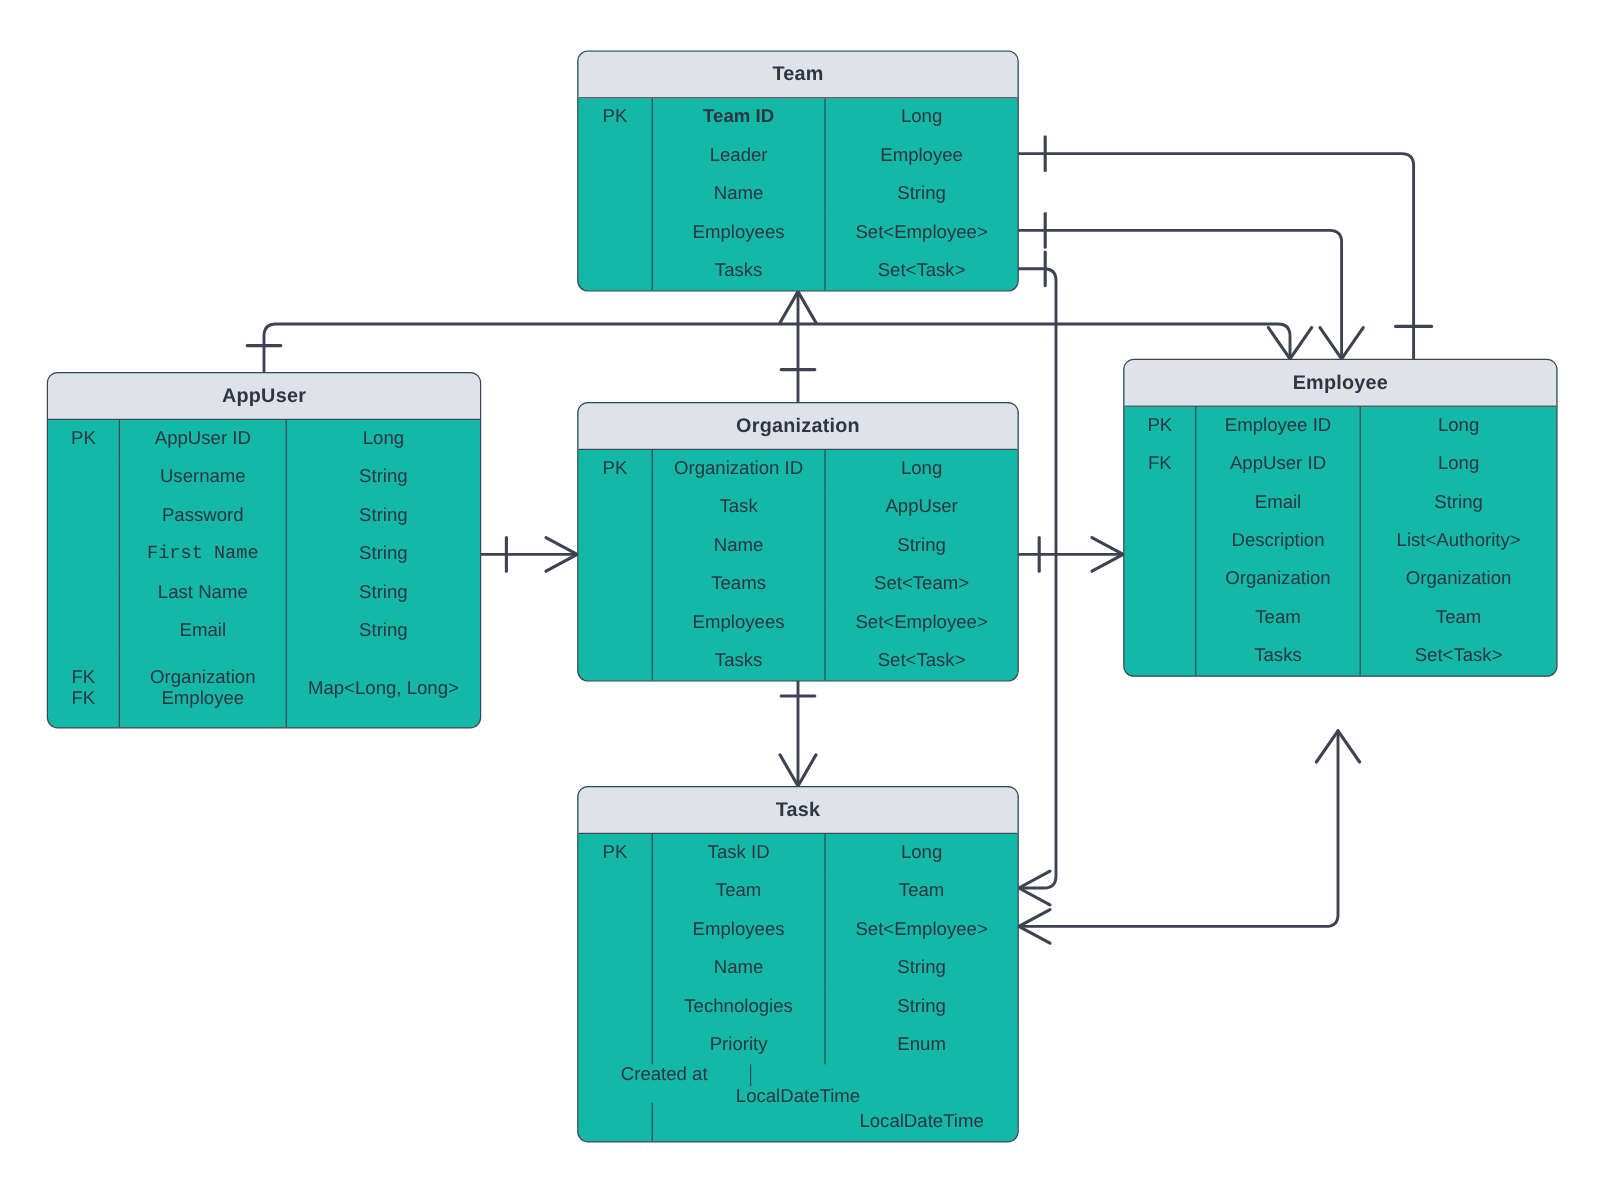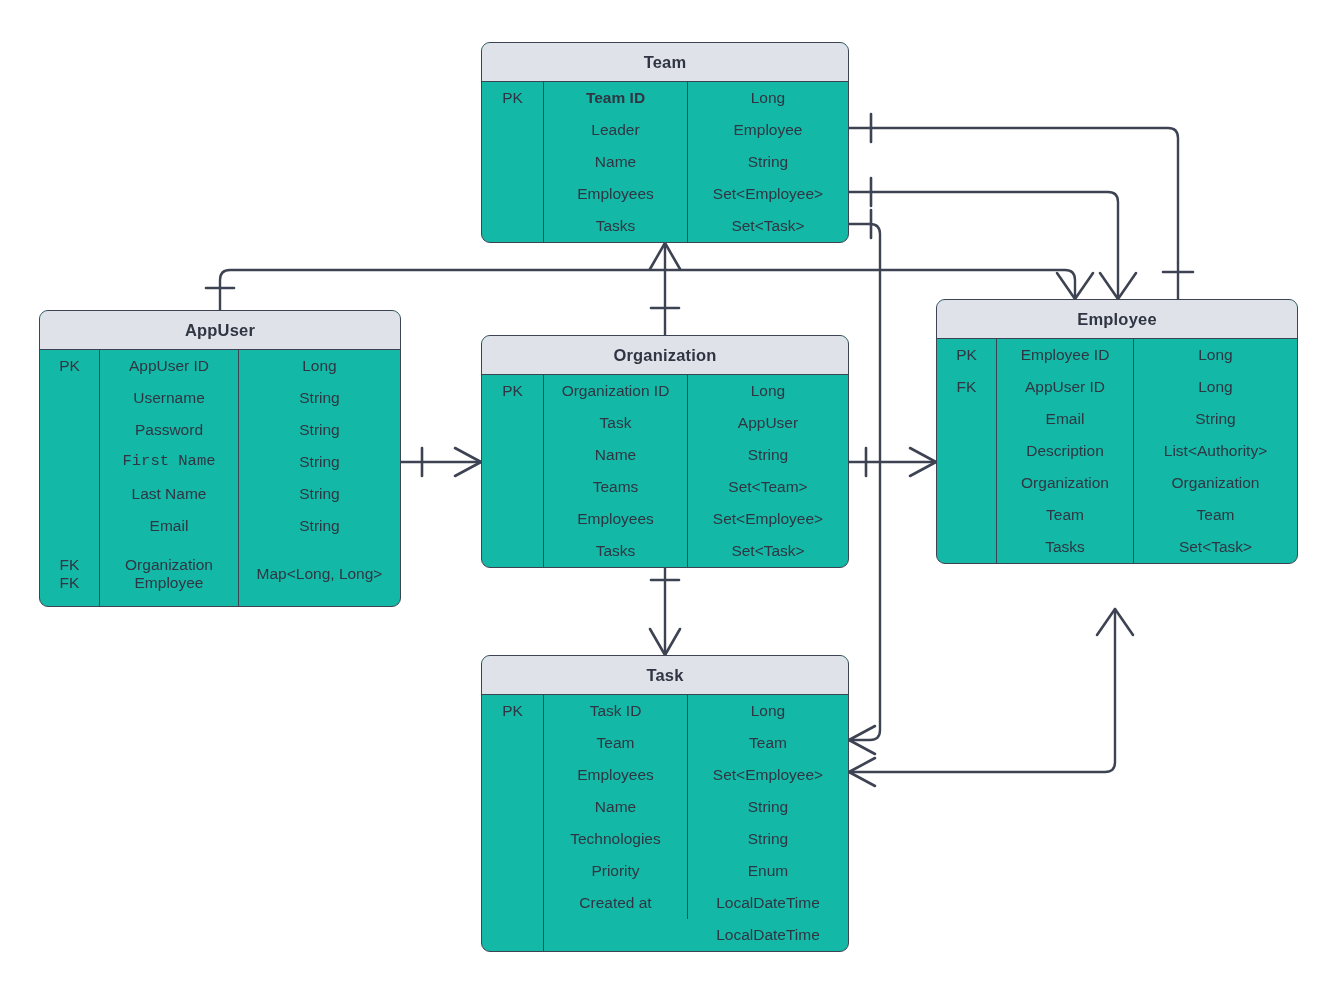--- a/index.html
+++ b/index.html
@@ -327,21 +327,21 @@
         <div class="attr-row" style="height: 32px;">
           <div class="cell-key" style="width: 62px;"></div>
           <div class="cell-name" style="width: 144px;">Technologies</div>
           <div class="cell-type">String</div>
         </div>
         <div class="attr-row" style="height: 32px;">
           <div class="cell-key" style="width: 62px;"></div>
           <div class="cell-name" style="width: 144px;">Priority</div>
           <div class="cell-type">Enum</div>
         </div>
-        <div class="attr-row" style="height: 32px;">
+        <div class="attr-row" style="height: 32px; flex-direction: column;">
           <div class="cell-key" style="width: 62px;"></div>
           <div class="cell-name" style="width: 144px;">Created at</div>
           <div class="cell-type">LocalDateTime</div>
         </div>
         <div class="attr-row" style="height: 32px;">
           <div class="cell-key" style="width: 62px;"></div>
           <div class="cell-name" style="width: 144px; margin-top: 45px;">Deadline</div>
           <div class="cell-type">LocalDateTime</div>
         </div>
       </div>

